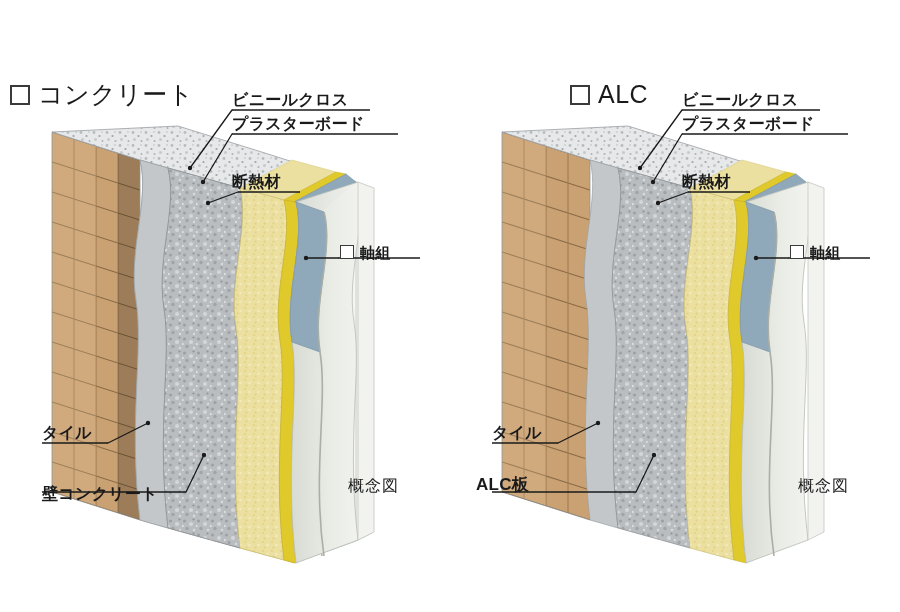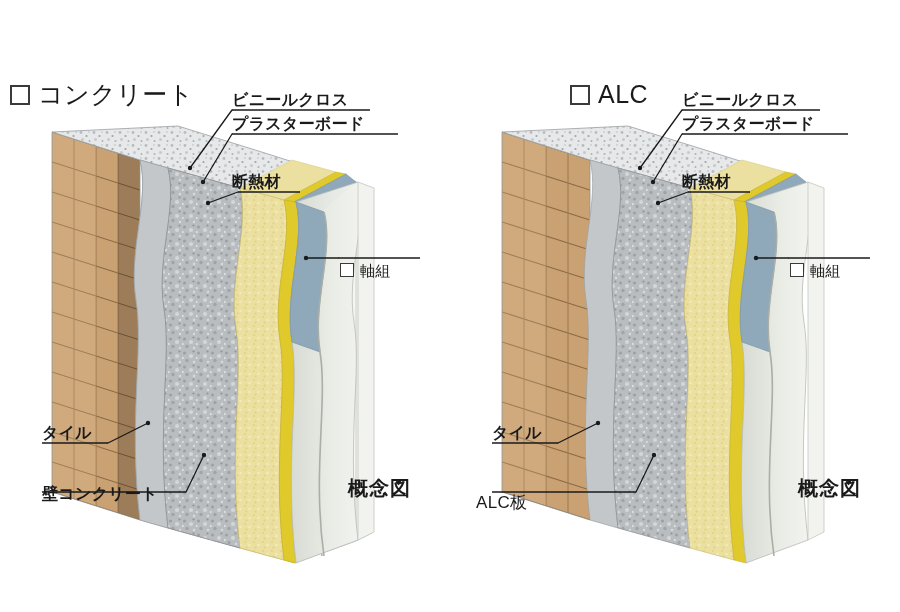--- a/index.html
+++ b/index.html
@@ -60,37 +60,36 @@
     background: #fff;
     box-sizing: border-box;
   }
   .lbl {
     font-size: 16px;
     font-weight: bold;
     letter-spacing: 0.3px;
   }
   .lbl-sm {
     font-size: 15px;
-    font-weight: normal;
+    font-weight: bold;
     letter-spacing: 0.3px;
-    margin-top: 18px;
   }
   .lbl-sm .cbox-sm {
     display: inline-block;
     width: 14px;
     height: 14px;
     border: 1.5px solid #3a3a3a;
     vertical-align: -1px;
     margin-right: 6px;
     background: #fff;
     box-sizing: border-box;
   }
   .concept {
-    font-size: 20px;
-    font-weight: bold;
+    font-size: 16px;
+    font-weight: normal;
     letter-spacing: 1px;
   }
 </style>
 </head>
 <body>
 
 <div id="stage">
 
   <div class="panel" id="panel-left">
 

